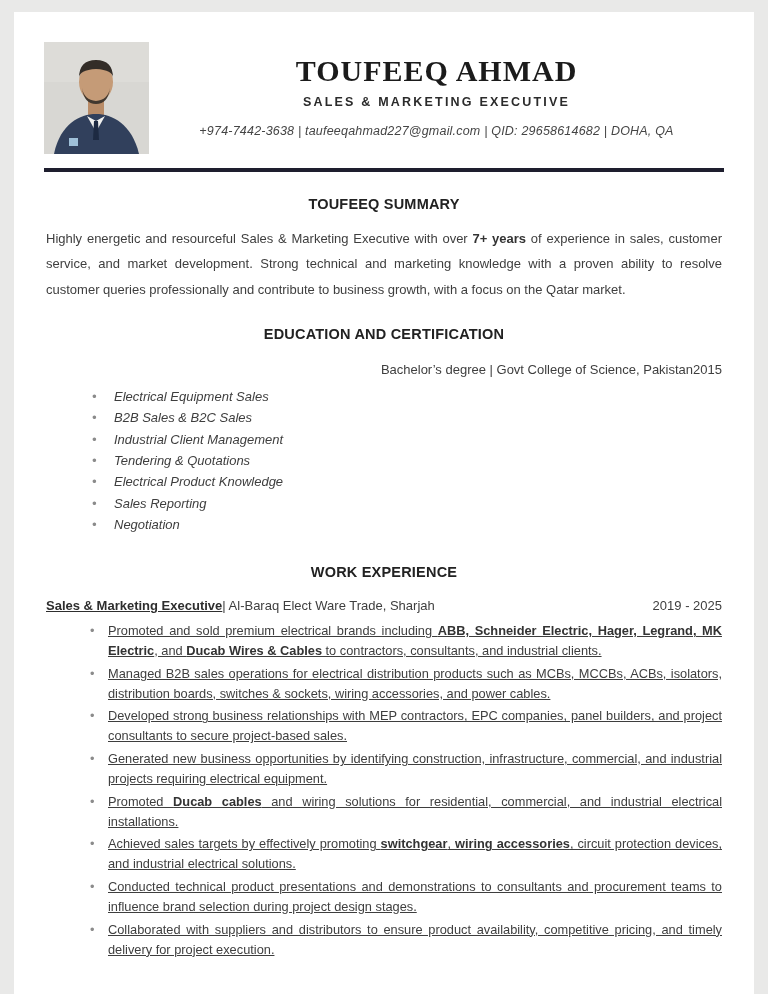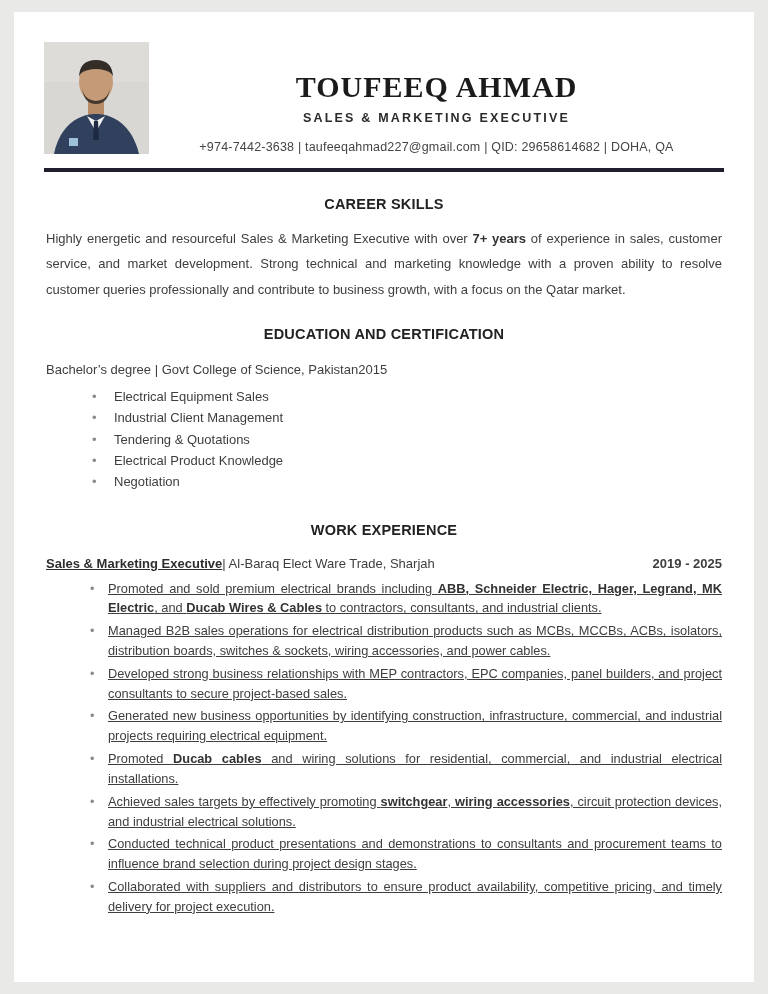--- a/index.html
+++ b/index.html
@@ -10,21 +10,21 @@
     min-height: 970px;
     margin: 12px auto;
     background: #ffffff;
     box-sizing: border-box;
     padding: 30px 30px 34px 30px;
     display: flex;
     flex-direction: column;
   }
 
   
-  .header { display: flex; align-items: flex-end; }
+  .header { display: flex; align-items: flex-start; }
   .photo {
     width: 105px; height: 112px;
     flex: 0 0 105px;
     overflow: hidden;
     background: #d8d7d3;
   }
   .photo svg { display: block; width: 100%; height: 100%; }
   .header-text { flex: 1; text-align: center; padding-top: 12px; }
   .name {
     margin: 0;
@@ -34,21 +34,21 @@
     letter-spacing: 1px;
     color: #1b1b1b;
   }
   .job-title {
     margin-top: 7px;
     font-size: 12.5px;
     font-weight: 700;
     letter-spacing: 2.2px;
     color: #2b2b2b;
   }
-  .contact { margin-top: 15px; font-size: 12.5px; color: #454545; letter-spacing: 0.2px; }
+  .contact { margin-top: 15px; font-size: 12.5px; color: #454545; letter-spacing: 0.2px; font-style: italic; }
 
   .rule { height: 4px; background: #1e1e2e; margin-top: 14px; }
 
   h2.section-heading {
     text-align: center;
     font-size: 14.5px;
     font-weight: 700;
     color: #222222;
     letter-spacing: 0.2px;
     margin: 24px 0 10px 0;
@@ -57,46 +57,46 @@
   .summary {
     margin: 4px 2px 0 2px;
     font-size: 13px;
     line-height: 1.95;
     text-align: justify;
     color: #3e3e3e;
   }
 
   .edu-row {
     display: flex;
-    justify-content: flex-start;
+    justify-content: flex-end;
     font-size: 13px;
     color: #3e3e3e;
     margin: 10px 2px 2px 2px;
   }
 
   ul.skills {
     list-style: none;
     margin: 8px 0 4px 0;
     padding: 0 0 0 48px;
     font-size: 13px;
     color: #3e3e3e;
   }
-  ul.skills li { position: relative; padding-left: 22px; line-height: 1.6; margin-bottom: 0.5px; }
+  ul.skills li { position: relative; padding-left: 22px; line-height: 1.6; margin-bottom: 0.5px; font-style: italic; }
   ul.skills li::before { content: "\2022"; position: absolute; left: 0; color: #8b8b8b; }
 
   .exp-row {
     display: flex;
     justify-content: space-between;
     align-items: flex-start;
     font-size: 13px;
     color: #3e3e3e;
     margin: 8px 2px 4px 2px;
   }
   .exp-role { font-weight: 700; color: #2e2e2e; text-decoration: underline; }
-  .exp-dates { white-space: nowrap; font-weight: bold; }
+  .exp-dates { white-space: nowrap; }
 
   ul.exp-bullets {
     list-style: none;
     margin: 4px 0 22px 0;
     padding: 0 2px 0 46px;
     font-size: 12.8px;
     color: #3e3e3e;
   }
   ul.exp-bullets li {
     position: relative;
@@ -132,34 +132,36 @@
     </div>
     <div class="header-text">
       <h1 class="name">TOUFEEQ AHMAD</h1>
       <div class="job-title">SALES &amp; MARKETING EXECUTIVE</div>
       <div class="contact">+974-7442-3638 | taufeeqahmad227@gmail.com | QID: 29658614682 | DOHA, QA</div>
     </div>
   </div>
 
   <div class="rule"></div>
 
-  <h2 class="section-heading">CAREER SKILLS</h2>
+  <h2 class="section-heading">TOUFEEQ SUMMARY</h2>
   <p class="summary"><span>Highly energetic and resourceful Sales &amp; Marketing Executive with over </span><span class="b">7+ years</span><span> of experience in sales, customer service, and market development. Strong technical and marketing knowledge with a proven ability to resolve customer queries professionally and contribute to business growth, with a focus on the Qatar market.</span></p>
 
   <h2 class="section-heading">EDUCATION AND CERTIFICATION</h2>
   <div class="edu-row">
     <span>Bachelor’s degree | Govt College of Science, Pakistan</span>
     <span>2015</span>
   </div>
 
   <ul class="skills">
     <li>Electrical Equipment Sales</li>
+    <li>B2B Sales &amp; B2C Sales</li>
     <li>Industrial Client Management</li>
     <li>Tendering &amp; Quotations</li>
     <li>Electrical Product Knowledge</li>
+    <li>Sales Reporting</li>
     <li>Negotiation</li>
   </ul>
 
   <h2 class="section-heading">WORK EXPERIENCE</h2>
   <div class="exp-row">
     <span>
       <span class="exp-role">Sales &amp; Marketing Executive</span><span>| Al-Baraq Elect Ware Trade, Sharjah</span>
     </span>
     <span class="exp-dates">2019 - 2025</span>
   </div>

